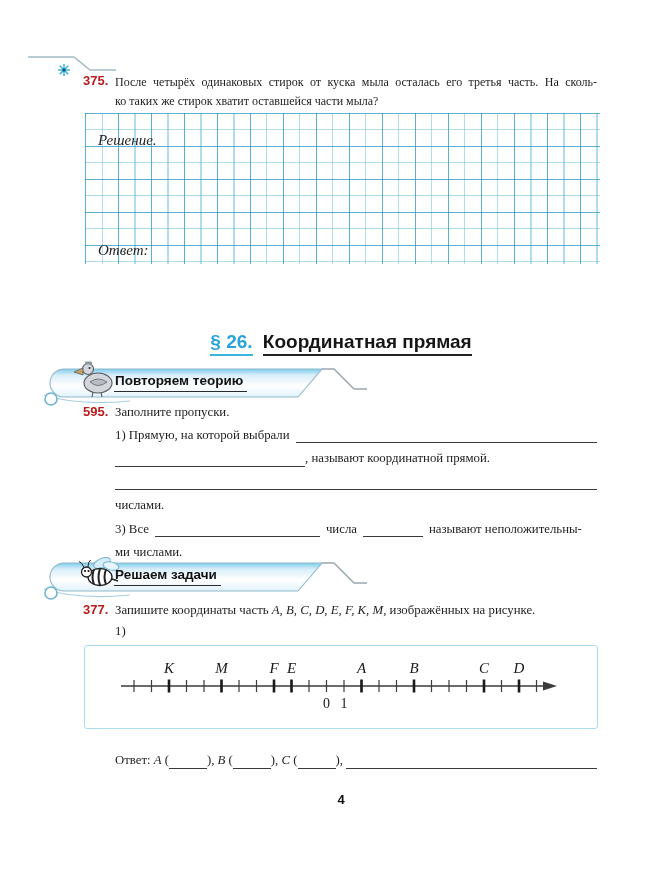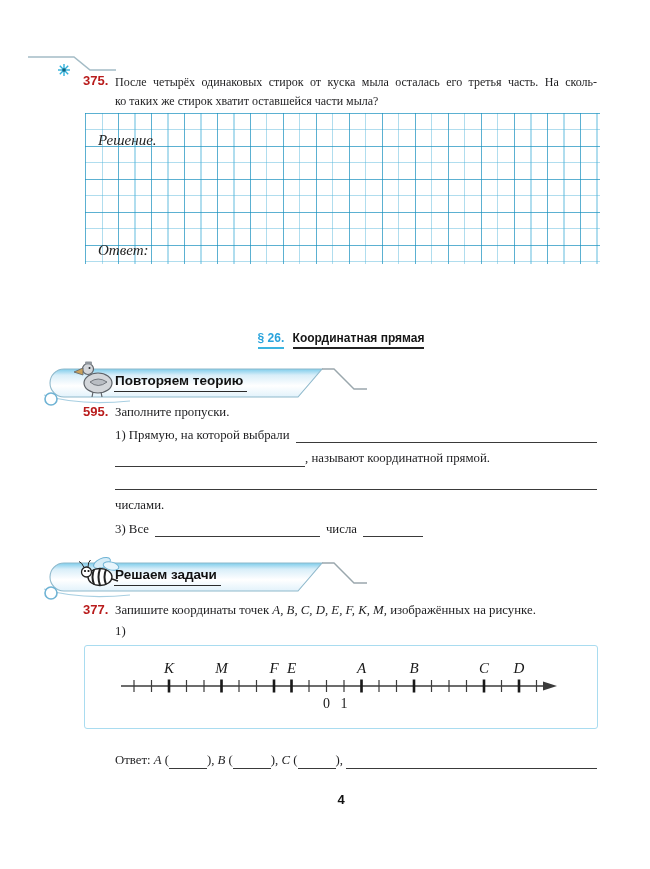--- a/index.html
+++ b/index.html
@@ -18,21 +18,21 @@
     background-image:
       repeating-linear-gradient(to right, rgba(22,140,186,.55) 0 1px, transparent 1px 33px),
       repeating-linear-gradient(to bottom, rgba(22,140,186,.55) 0 1px, transparent 1px 33px),
       repeating-linear-gradient(to right, rgba(80,180,218,.45) 0 1px, transparent 1px 16.5px),
       repeating-linear-gradient(to bottom, rgba(80,180,218,.45) 0 1px, transparent 1px 16.5px);}
   .grid-label{position:absolute;font-style:italic;font-size:15px;color:#222;}
   .grid-label.solution{left:13px;top:19px;}
   .grid-label.answer{left:13px;top:129px;}
   
   .section-header{position:absolute;left:85px;top:331px;width:512px;text-align:center;
-    font-family:"Liberation Sans",sans-serif;font-weight:bold;font-size:12px;}
+    font-family:"Liberation Sans",sans-serif;font-weight:bold;font-size:19px;}
   .section-mark{color:#29a3dc;border-bottom:2px solid #3bb4e0;padding-bottom:2px;}
   .section-title{color:#161616;border-bottom:2px solid #222;padding-bottom:2px;margin-left:5px;}
   
   .banner{position:absolute;left:38px;width:330px;height:46px;}
   .banner.theory{top:361px;}
   .banner.tasks{top:555px;}
   .banner-label{position:absolute;left:76px;top:12px;font-family:"Liberation Sans",sans-serif;
     font-weight:bold;font-size:13.5px;color:#111;border-bottom:1.5px solid #2b2b2b;
     padding:0 4px 3px 1px;white-space:nowrap;}
   
@@ -144,20 +144,24 @@
       <span class="blank grow"></span>
     </div>
     <div class="prow indent">
       <span>числами.</span>
     </div>
     <div class="prow indent">
       <span class="gap-r">3) Все</span>
       <span class="blank bw165 gap-r"></span>
       <span class="gap-r">числа</span>
       <span class="blank bw60 gap-r"></span>
+      <span>называют неположительны-</span>
+    </div>
+    <div class="prow indent">
+      <span>ми числами.</span>
     </div>
   </div>
 
   <div class="banner tasks">
     <svg width="330" height="46" viewBox="0 0 330 46">
       <path d="M6,34 Q40,45 92,40" fill="none" stroke="#a8cfe2" stroke-width="1.2"></path>
       <path d="M26,8 H284 L260,36 H26 A14,14 0 0 1 26,8 Z" fill="url(#rib1)" stroke="#8fb9cc" stroke-width="1.1"></path>
       <path d="M26,8 H284" fill="none" stroke="url(#top1)" stroke-width="2.4"></path>
       <path d="M284,8 H296 L316,28 H329" fill="none" stroke="#9aa7ad" stroke-width="1.4"></path>
       <circle cx="13" cy="38" r="6" fill="#ffffff" stroke="#6fb3d4" stroke-width="1.6"></circle>
@@ -175,21 +179,21 @@
         <path d="M50,12 q0,-5 2.5,-7" fill="none" stroke="#222" stroke-width="1"></path>
         <path d="M74,24 l6,2" stroke="#222" stroke-width="1.4"></path>
       </g>
     </svg>
     <span class="banner-label">Решаем задачи</span>
   </div>
 
   <div class="pblock p377">
     <div class="prow">
       <span class="pnum">377.</span>
-      <span style="white-space:pre;"><span>Запишите координаты точек </span><span class="it">A, B, C, D, E, F, K, M,</span><span> изображённых на рисунке.</span></span>
+      <span style="white-space:pre;"><span>Запишите координаты часть </span><span class="it">A, B, C, D, E, F, K, M,</span><span> изображённых на рисунке.</span></span>
     </div>
   </div>
   <span class="sub-label">1)</span>
 
   <div class="diagram-box">
     <svg id="numline" width="510" height="80" viewBox="0 0 510 80">
         <line x1="36" y1="40" x2="460" y2="40" stroke="#3b3b3b" stroke-width="1.6"></line>
         <polygon points="472,40 458,35.5 458,44.5" fill="#3b3b3b"></polygon>
         <line x1="49" y1="34" x2="49" y2="46" stroke="#3b3b3b" stroke-width="1.2"></line>
         <line x1="66.5" y1="34" x2="66.5" y2="46" stroke="#3b3b3b" stroke-width="1.2"></line>

